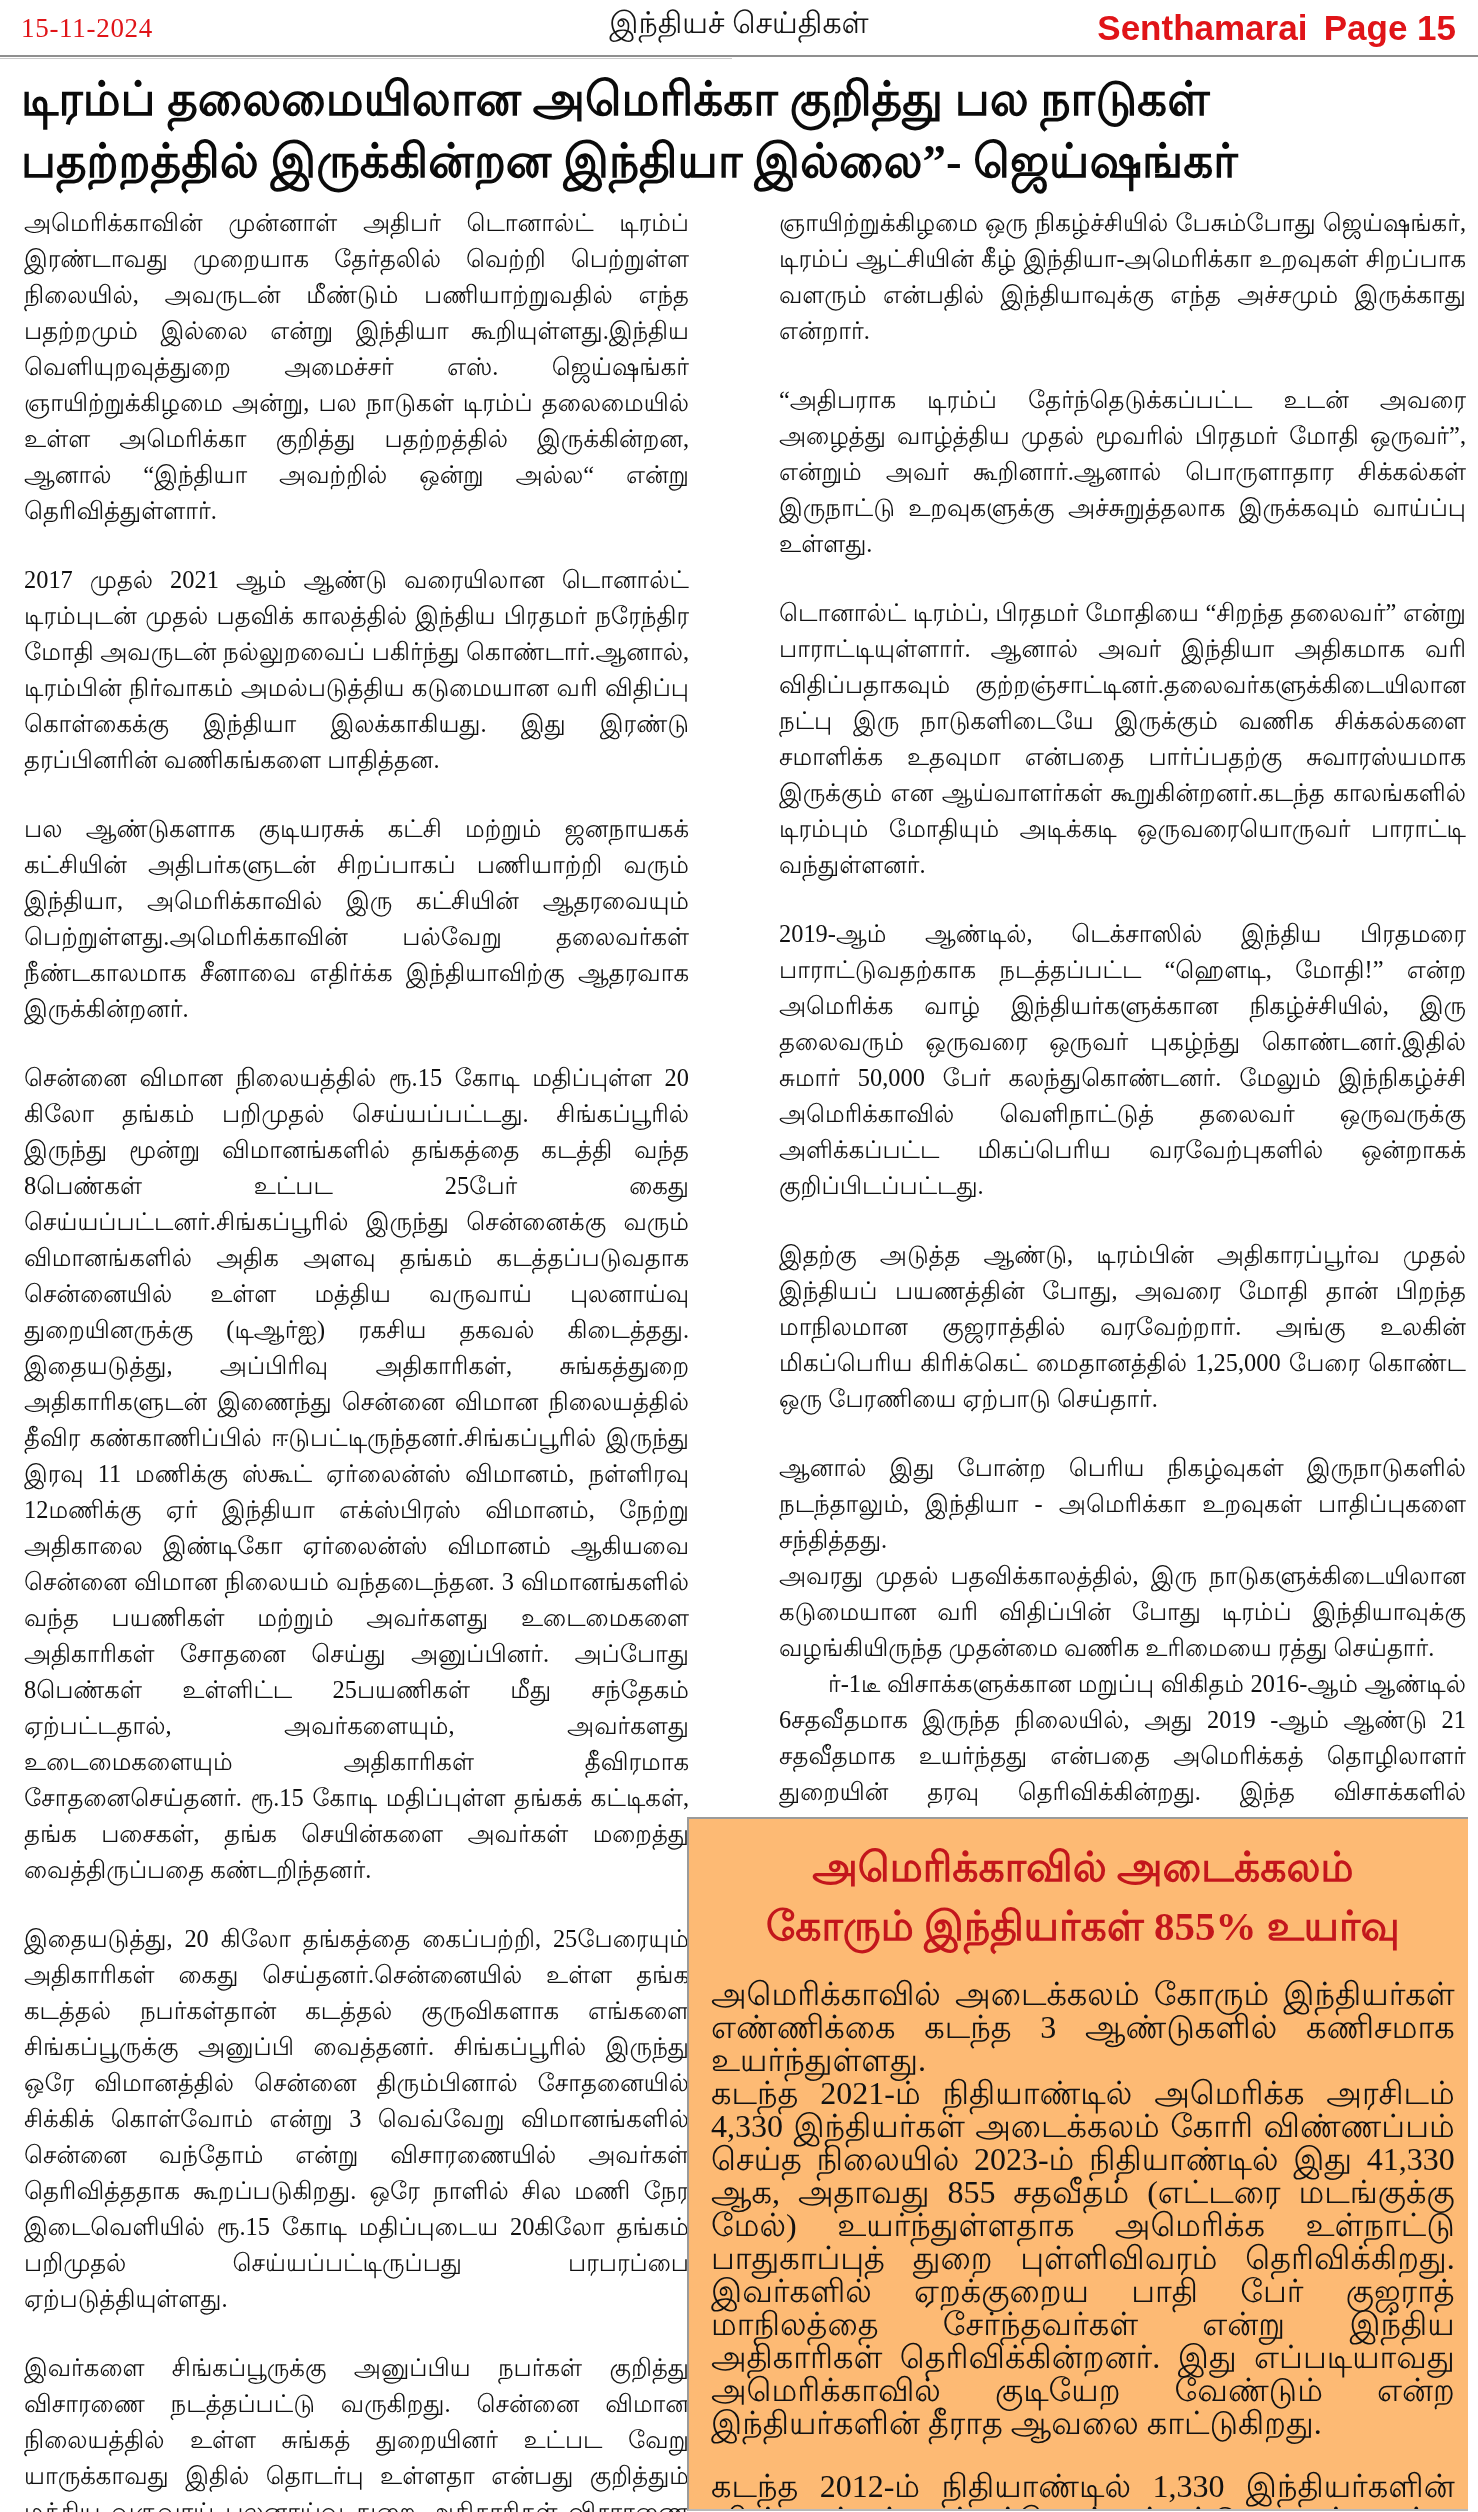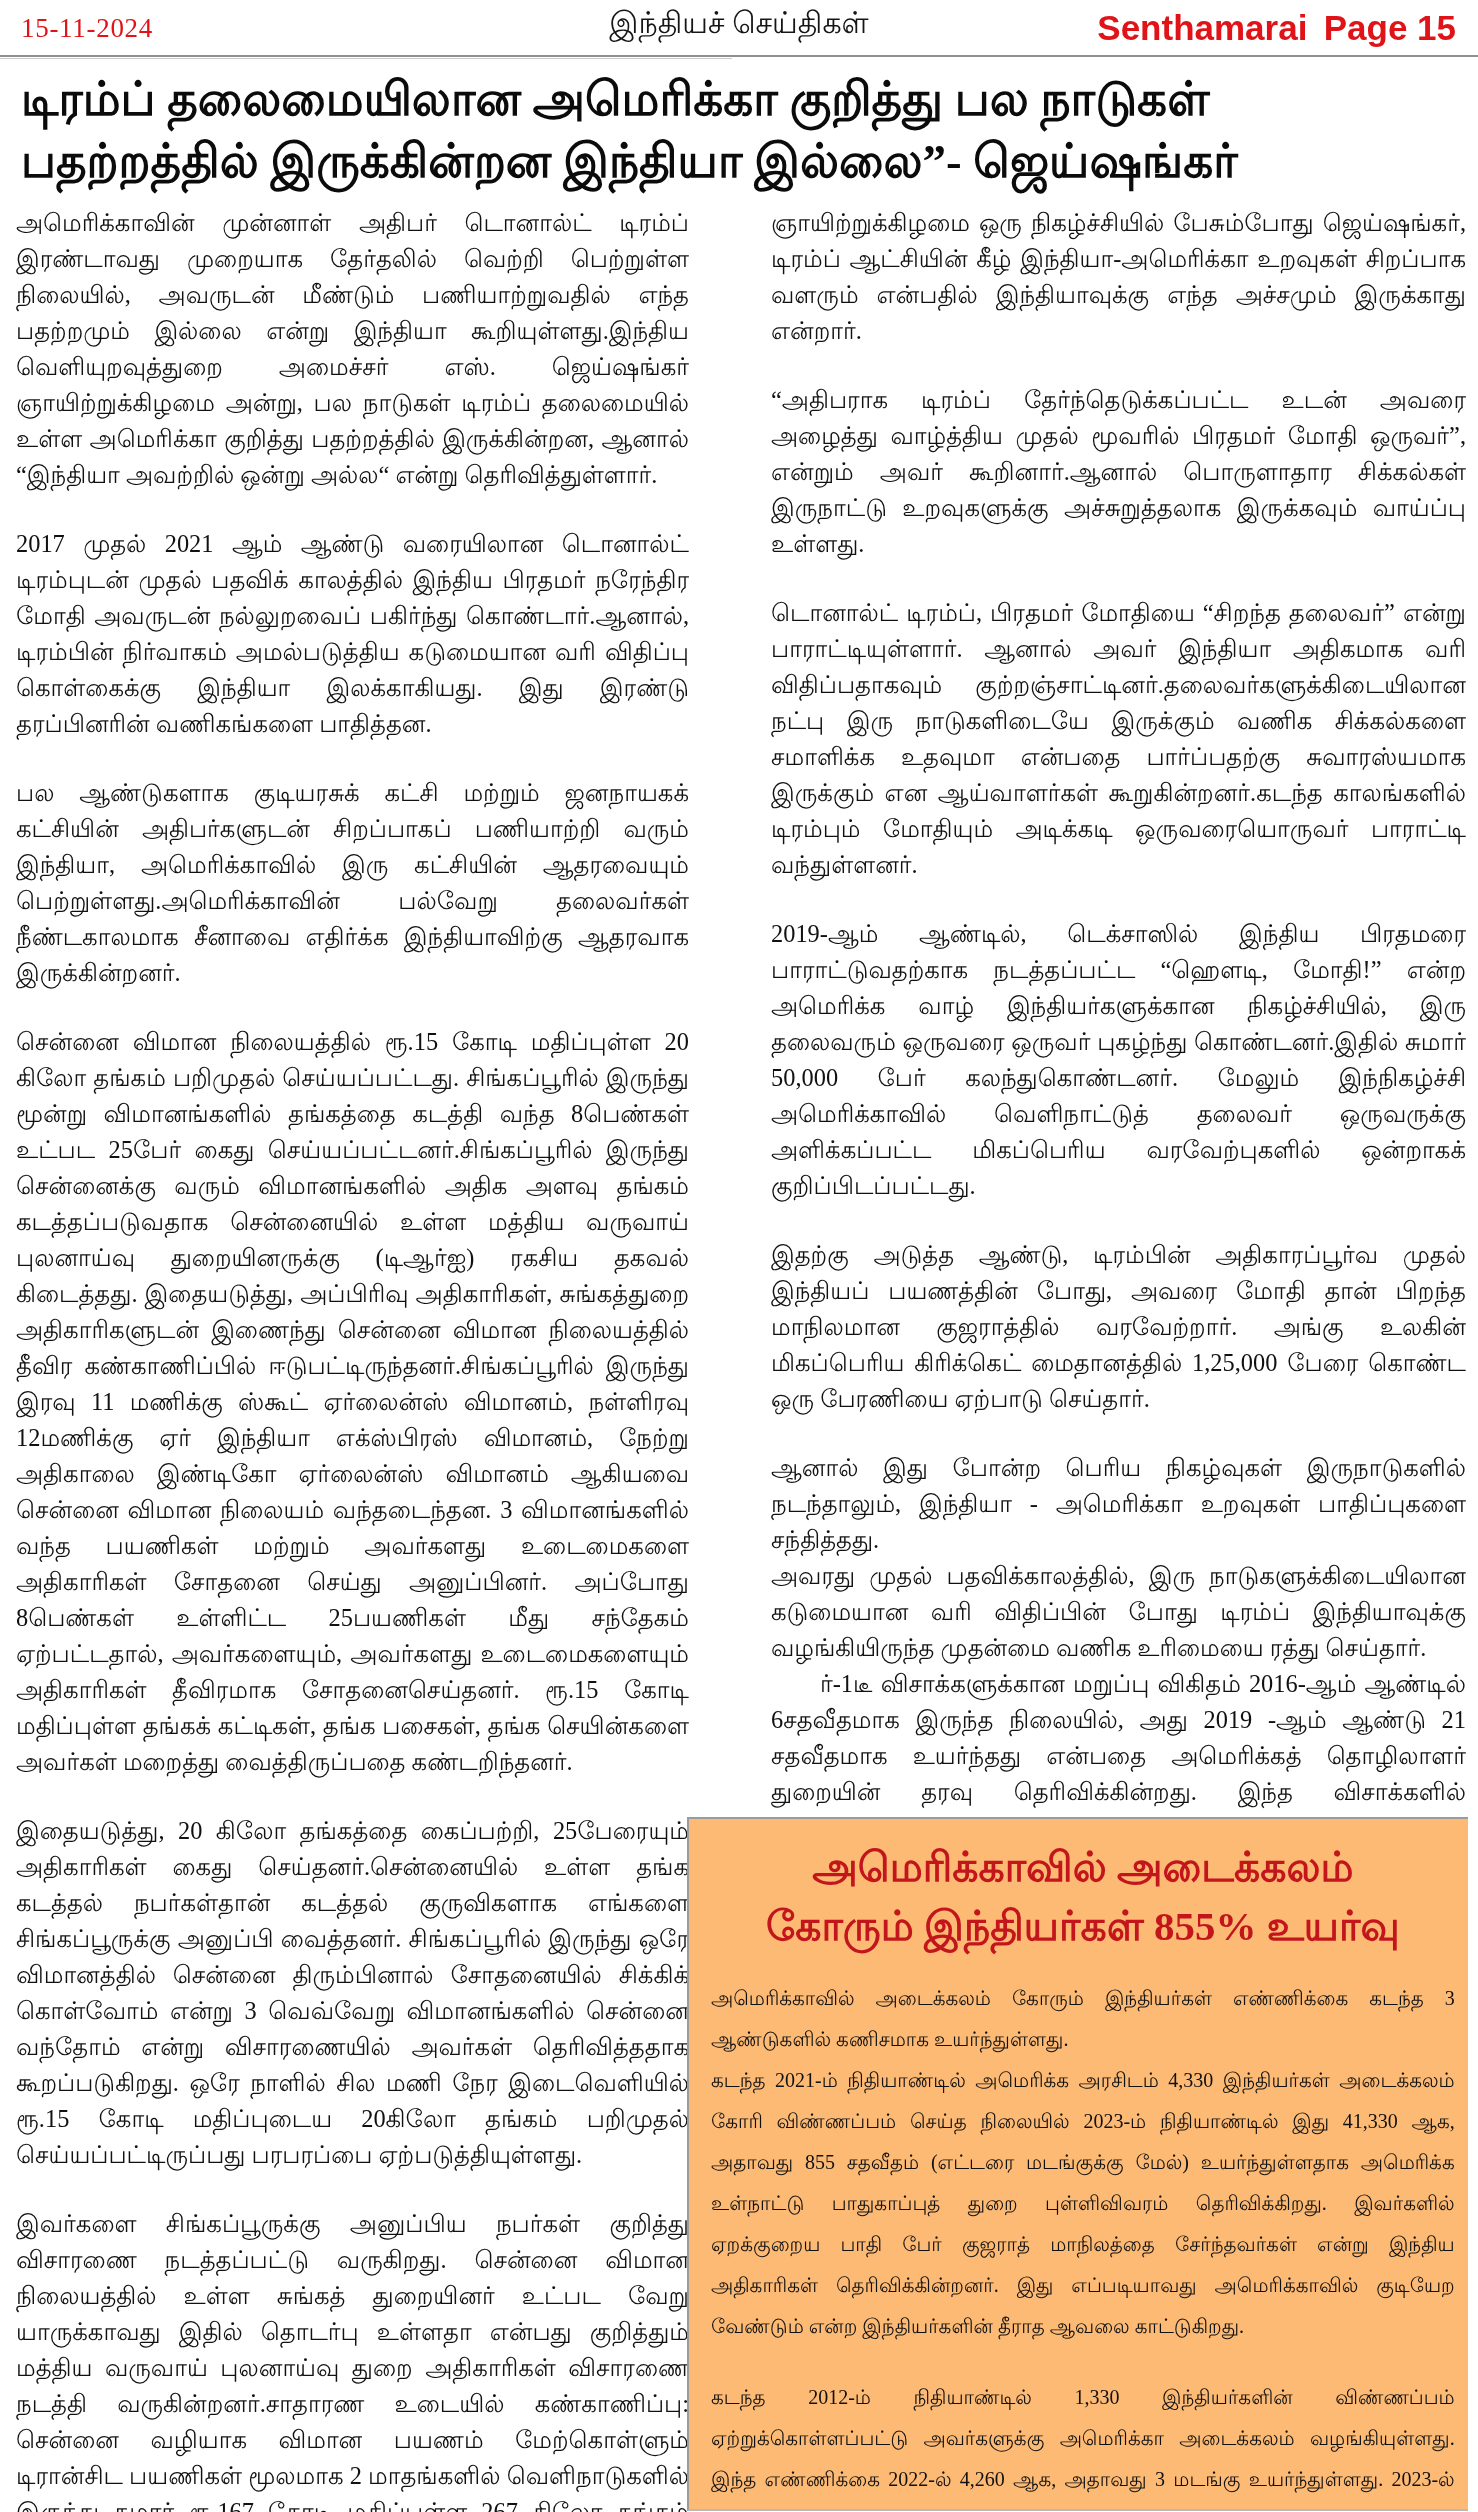--- a/index.html
+++ b/index.html
@@ -22,41 +22,41 @@
   
   .main-headline{
     position:absolute;top:68px;left:21px;width:1441px;
     font-size:47px;font-weight:700;line-height:62px;color:#0b0b0b;margin:0;
   }
 
   
   .col{position:absolute;top:205px;font-size:24.4px;line-height:36px;text-align:justify;}
   .col.left{left:12px;width:677px;}
   .col.right{left:767px;width:699px;height:1604px;overflow:hidden;}
-  .col p{margin:0 0 33px 4px;}
+  .col p{margin:0 0 33px 12px;}
   .col p.tight{margin-top:-33px;}
   .col p.indent{text-indent:49px;}
 
   
   .subhead{
     margin:4.4px 0 19px 0;text-align:center;
     font-size:35px;line-height:46px;font-weight:700;color:var(--subred,#c3161c);
   }
 
   
   .boxed{
     position:absolute;left:687px;top:1817px;width:781px;height:694px;
     border-top:2.2px solid #9b9b9b;border-left:2.2px solid #9b9b9b;border-bottom:2.2px solid #b9b9b9;
     background:#fdba74;box-sizing:border-box;padding:13.3px 13.3px 0 22px;overflow:hidden;
   }
   .boxed .box-headline{
     margin:6px 0 22px 0;text-align:center;
     font-size:41px;line-height:59px;font-weight:700;color:var(--subred,#c3161c);
   }
-  .boxed p{margin:0 0 30px 0;font-size:20px;line-height:41px;text-align:justify;}
+  .boxed p{margin:0 0 30px 0;font-size:32px;line-height:33px;text-align:justify;}
   .boxed p.tight{margin-top:-30px;}
 </style>
 </head>
 <body>
 
 <div id="page">
 
   <div class="hdr">
     <span class="date">15-11-2024</span>
     <span class="center-title">இந்தியச் செய்திகள்</span>

